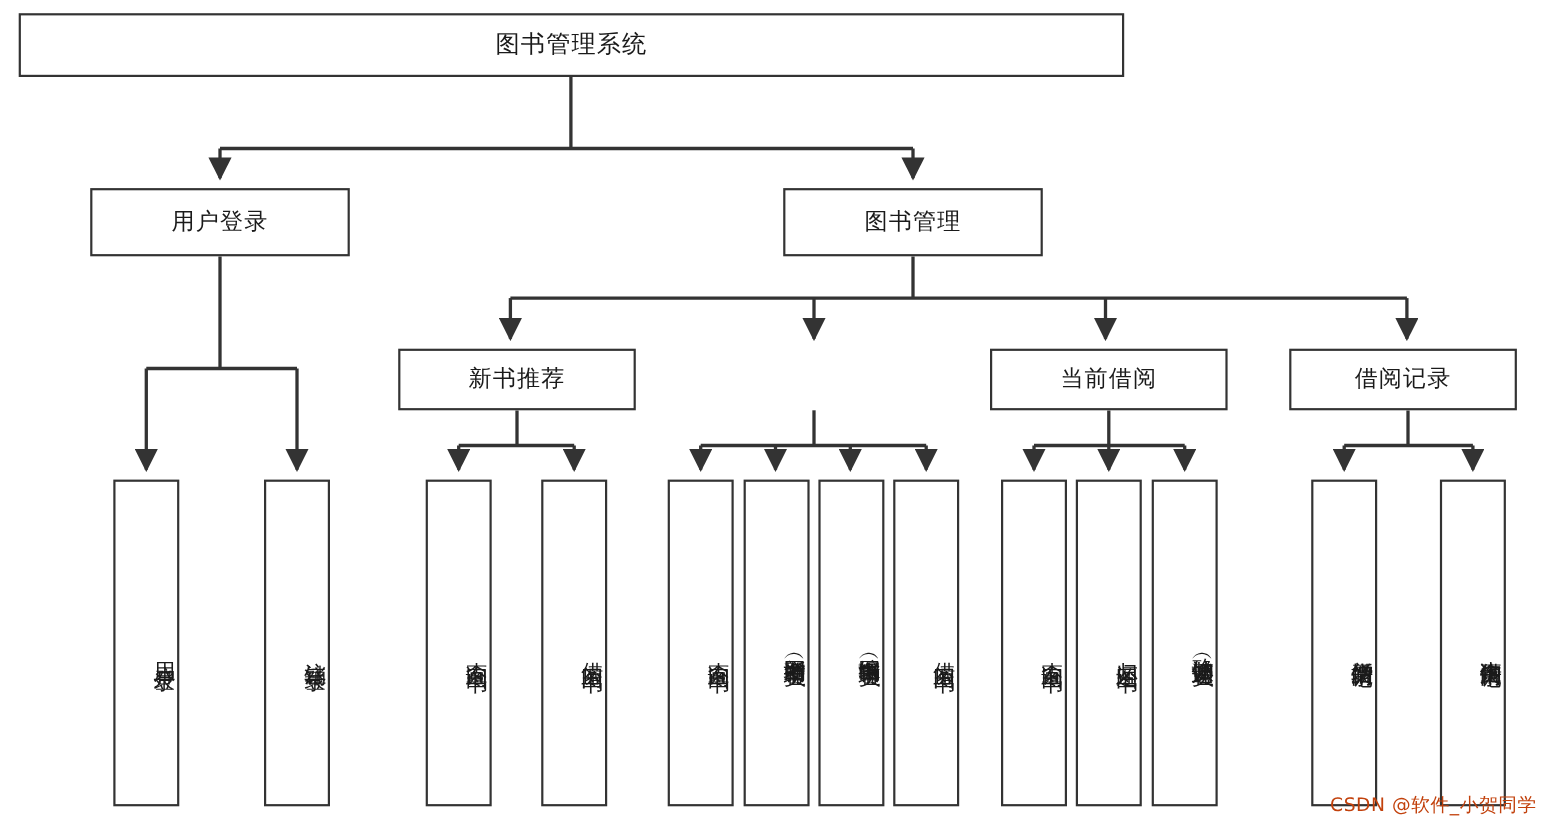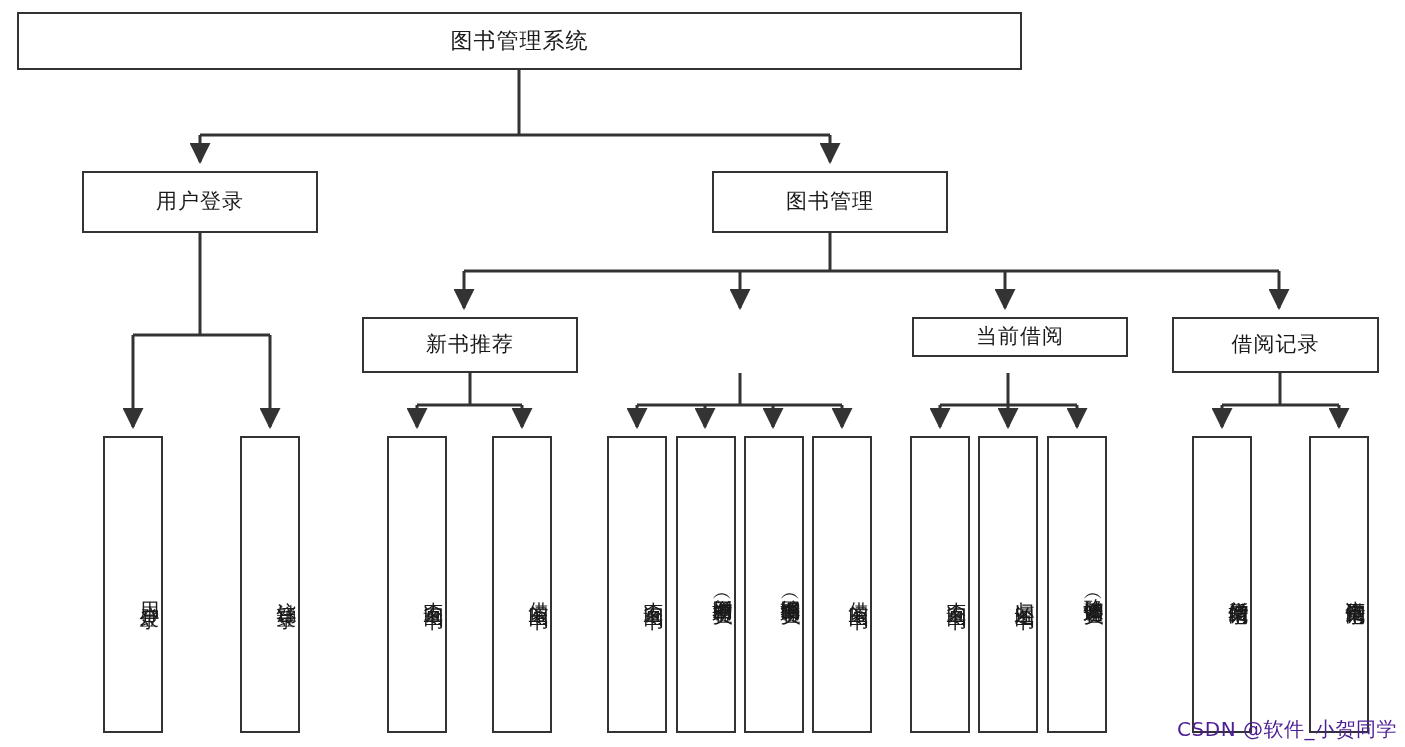--- a/index.html
+++ b/index.html
@@ -59,22 +59,22 @@
     padding-top: 6px;
     letter-spacing: 1px;
   }
   .node-label {
     display: block;
   }
   #watermark {
     position: absolute;
     right: 8px;
     bottom: 4px;
-    font-size: 20px;
-    color: #4c1d95;
+    font-size: 17px;
+    color: #c2410c;
     letter-spacing: 0.5px;
     white-space: nowrap;
     user-select: none;
   }
 </style>
 </head>
 <body>
 
 <div id="diagram-root">
 
@@ -135,21 +135,21 @@
   <div class="node node-h" style="left:82px; top:171px; width:236px; height:62px;">
     <span class="node-label">用户登录</span>
   </div>
   <div class="node node-h" style="left:712px; top:171px; width:236px; height:62px;">
     <span class="node-label">图书管理</span>
   </div>
 
   <div class="node node-h" style="left:362px; top:317px; width:216px; height:56px;">
     <span class="node-label">新书推荐</span>
   </div>
-  <div class="node node-h" style="left:900px; top:317px; width:216px; height:40px;margin-left:12px;">
+  <div class="node node-h" style="left:900px; top:317px; width:216px; height:56px;">
     <span class="node-label">当前借阅</span>
   </div>
   <div class="node node-h" style="left:1172px; top:317px; width:207px; height:56px;">
     <span class="node-label">借阅记录</span>
   </div>
 
   <div class="node node-v" style="left:103px; top:436px; width:60px; height:297px;">
     <span class="node-label">用户登录</span>
   </div>
   <div class="node node-v" style="left:240px; top:436px; width:60px; height:297px;">

